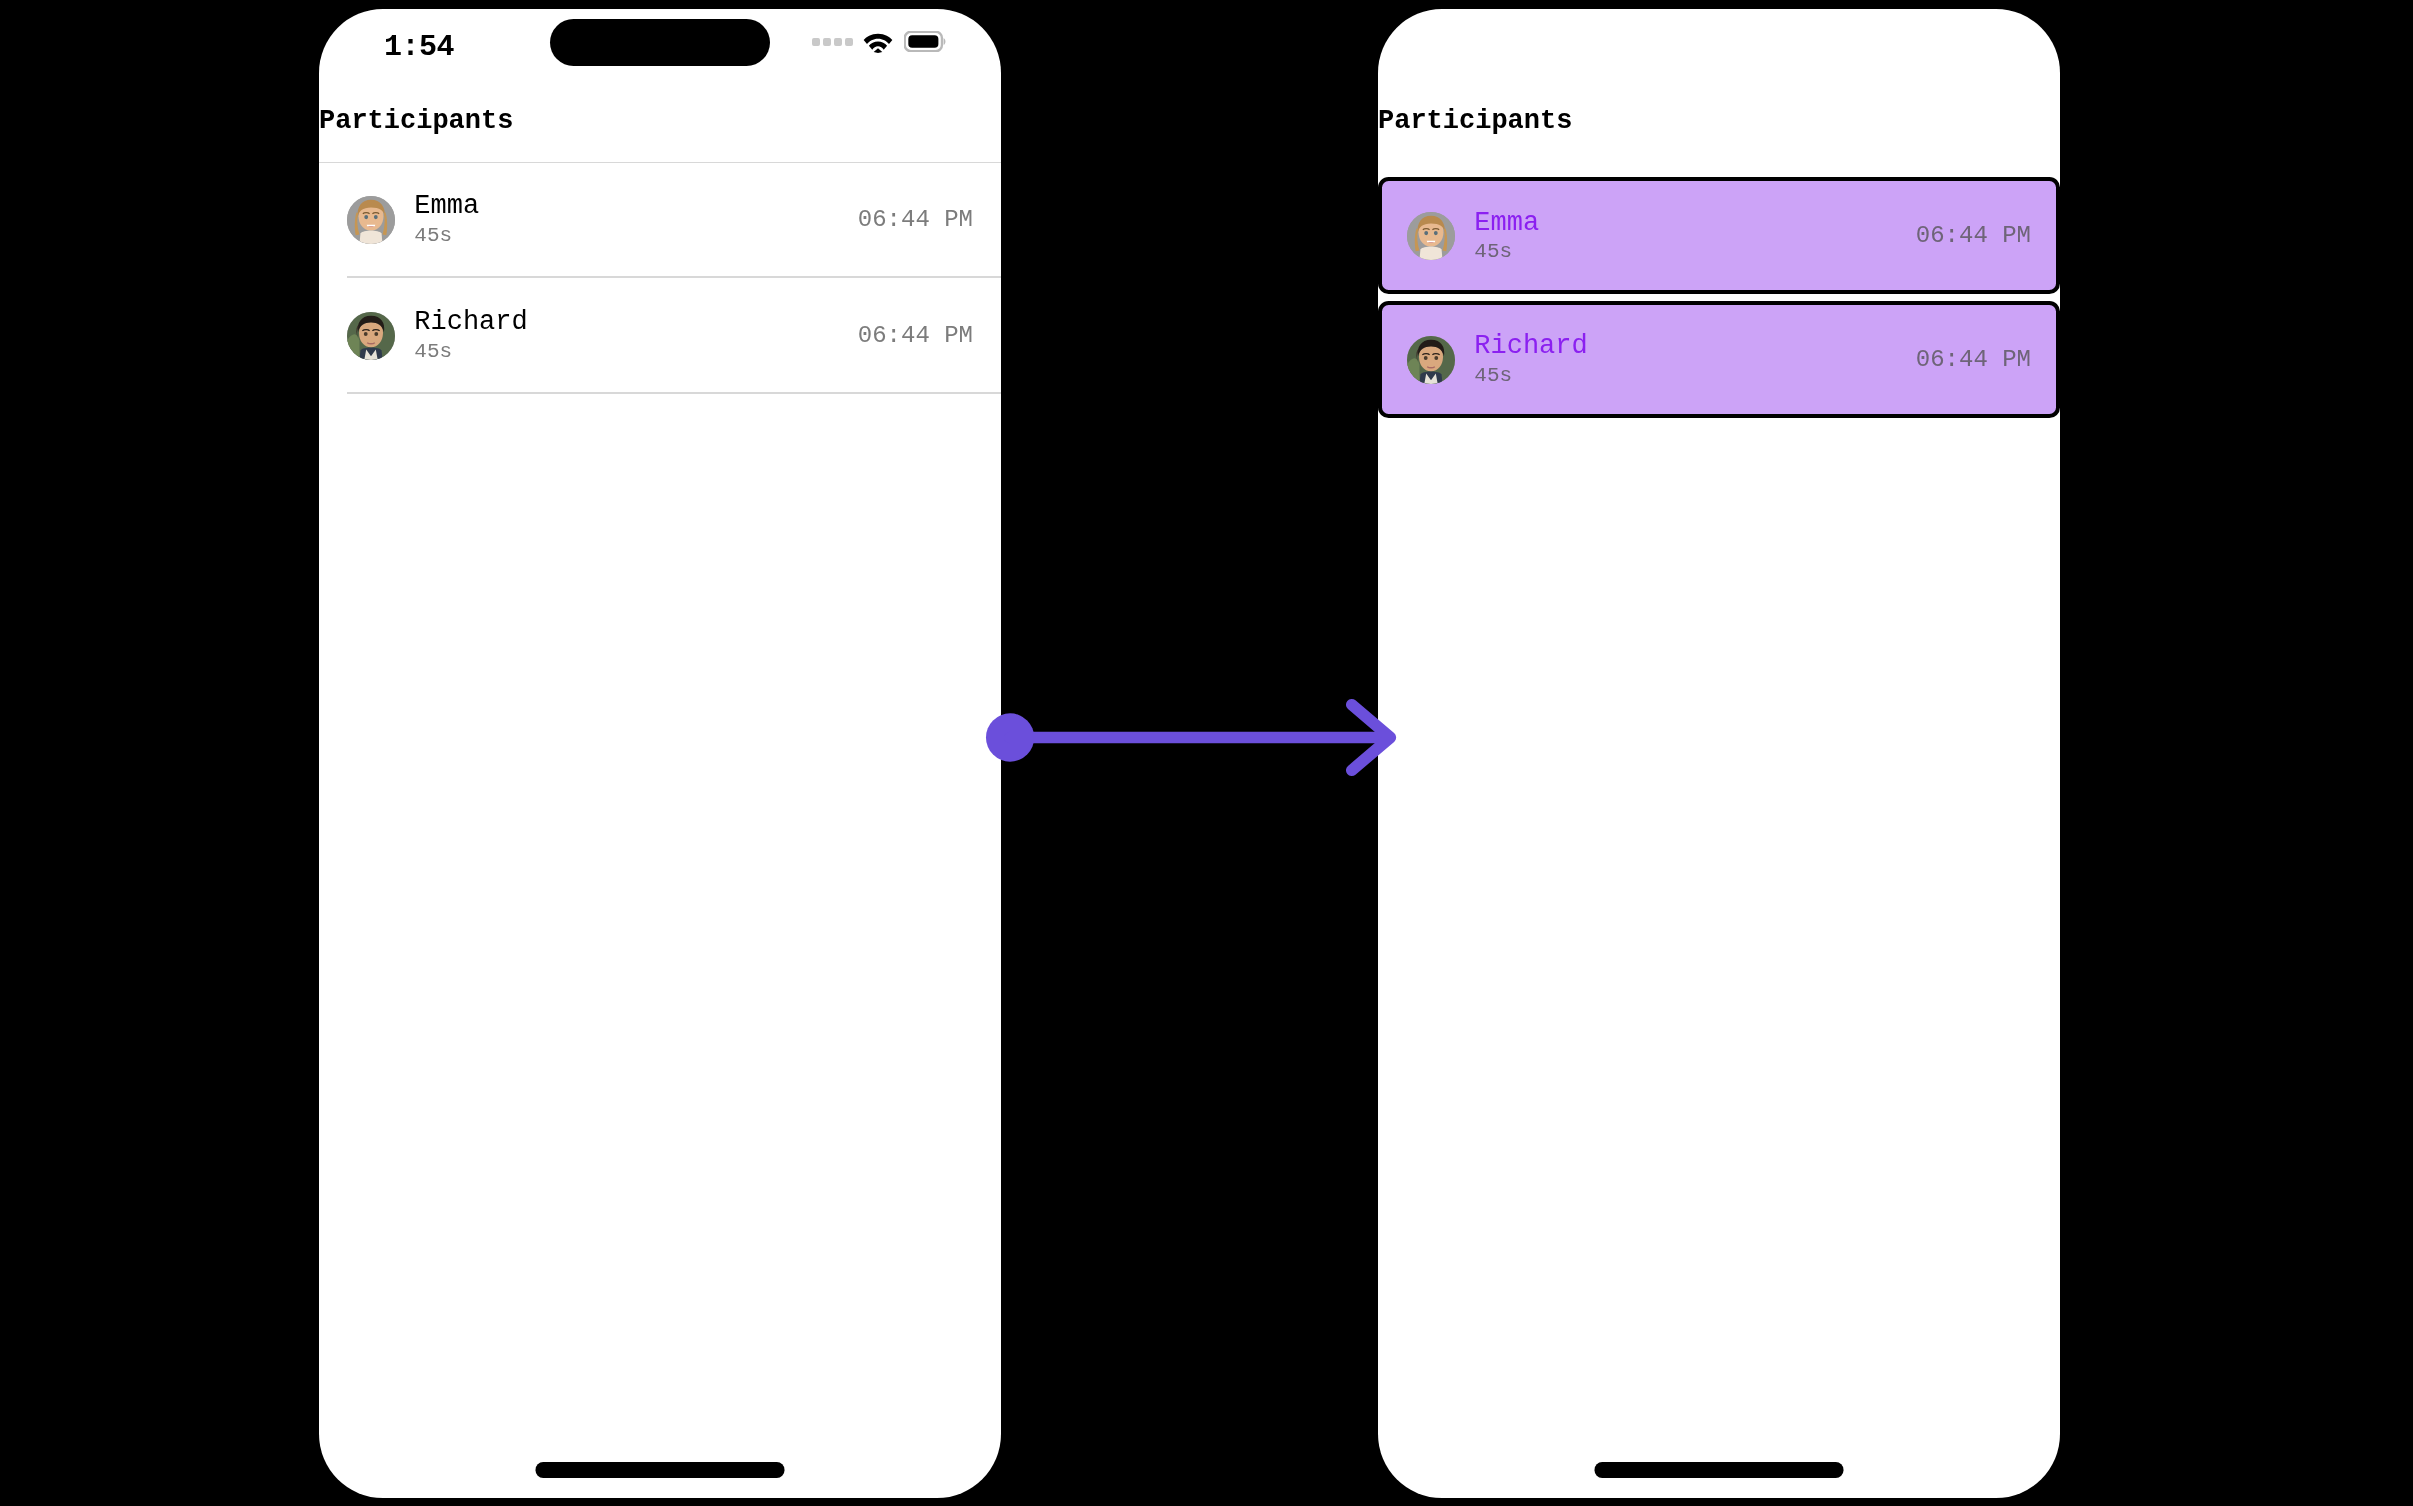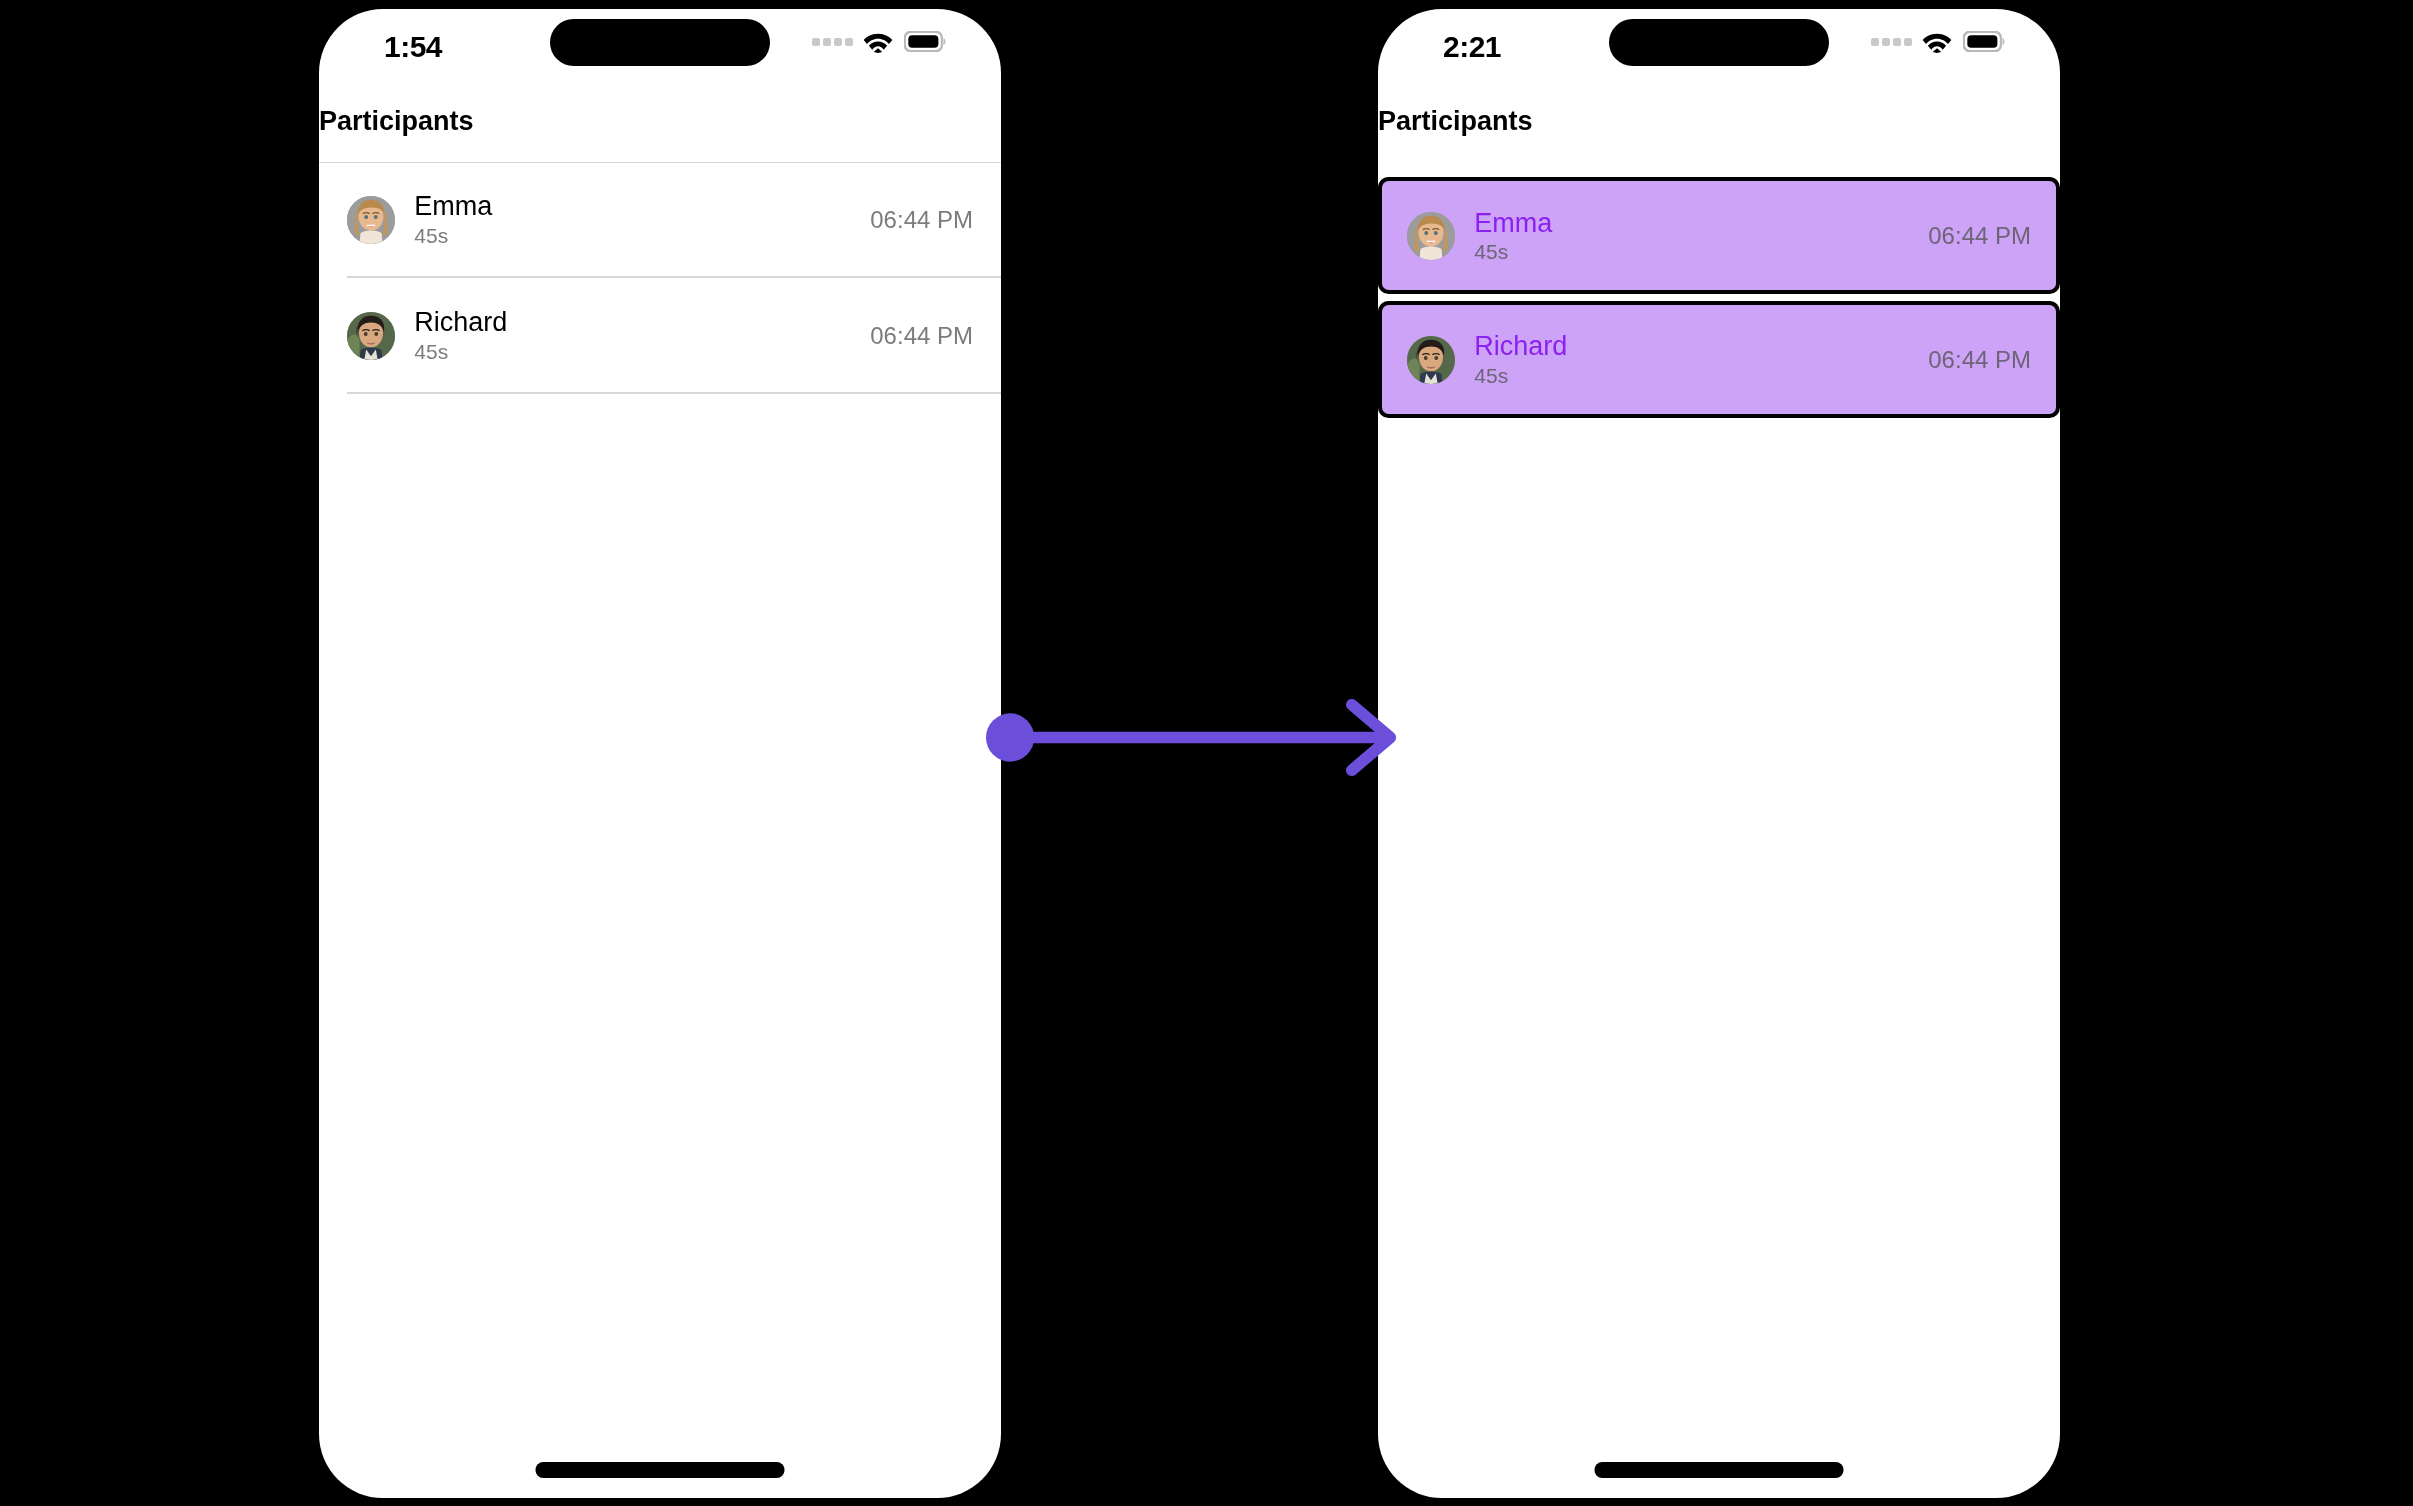--- a/index.html
+++ b/index.html
@@ -18,20 +18,21 @@
     height: 1506px;
     background: #000000;
   }
 
   
   .phone {
     position: absolute;
     background: #ffffff;
     border-radius: 64px;
     overflow: hidden;
+    font-family: Liberation Mono, monospace;
   }
   .phone.left  { left: 319px;  top: 8.7px; width: 682px; height: 1489px; }
   .phone.right { left: 1378px; top: 8.7px; width: 682px; height: 1489px; }
 
   
   .status-bar {
     position: absolute;
     left: 0; top: 0;
     width: 100%;
     height: 77px;
@@ -280,46 +281,20 @@
         <div class="sep-bottom"></div>
       </div>
 
     </div>
 
     <div class="home-indicator"></div>
   </div>
 
   <div class="phone right">
 
-    <div class="status-bar">
-      <div class="status-time">2:21</div>
-      <div class="dynamic-island"></div>
-      <div class="status-right">
-        <span class="signal-dots">
-          <i></i>
-            <i></i>
-            <i></i>
-            <i></i>
-        </span>
-        <span>
-          <svg class="wifi-icon" viewBox="0 0 62 46">
-            <path d="M31 6 C17 6 6 13 1 19 L8 27 C13 21 21 16 31 16 C41 16 49 21 54 27 L61 19 C56 13 45 6 31 6 Z" fill="#000"></path>
-            <path d="M31 22 C23 22 16 26 12 31 L19 39 C22 35 26 32 31 32 C36 32 40 35 43 39 L50 31 C46 26 39 22 31 22 Z" fill="#000"></path>
-            <path d="M31 36 L22 44 L31 46 L40 44 Z" fill="#000"></path>
-          </svg>
-        </span>
-        <span>
-          <svg class="battery-icon" viewBox="0 0 90 44">
-            <rect x="1.5" y="1.5" width="78" height="41" rx="13" ry="13" fill="none" stroke="#b9b9b9" stroke-width="5"></rect>
-            <rect x="9" y="9" width="63" height="26" rx="8" ry="8" fill="#000"></rect>
-            <path d="M83 15 C88 17 88 27 83 29 Z" fill="#b9b9b9"></path>
-          </svg>
-        </span>
-      </div>
-    </div>
 
     <div class="nav-title">Participants</div>
 
     <div class="list highlighted">
 
       <div class="hl-wrap">
         <div class="row hl">
           <div class="avatar">
             <svg viewBox="0 0 100 100">
               <rect width="100" height="100" fill="#9c9c9c"></rect>

